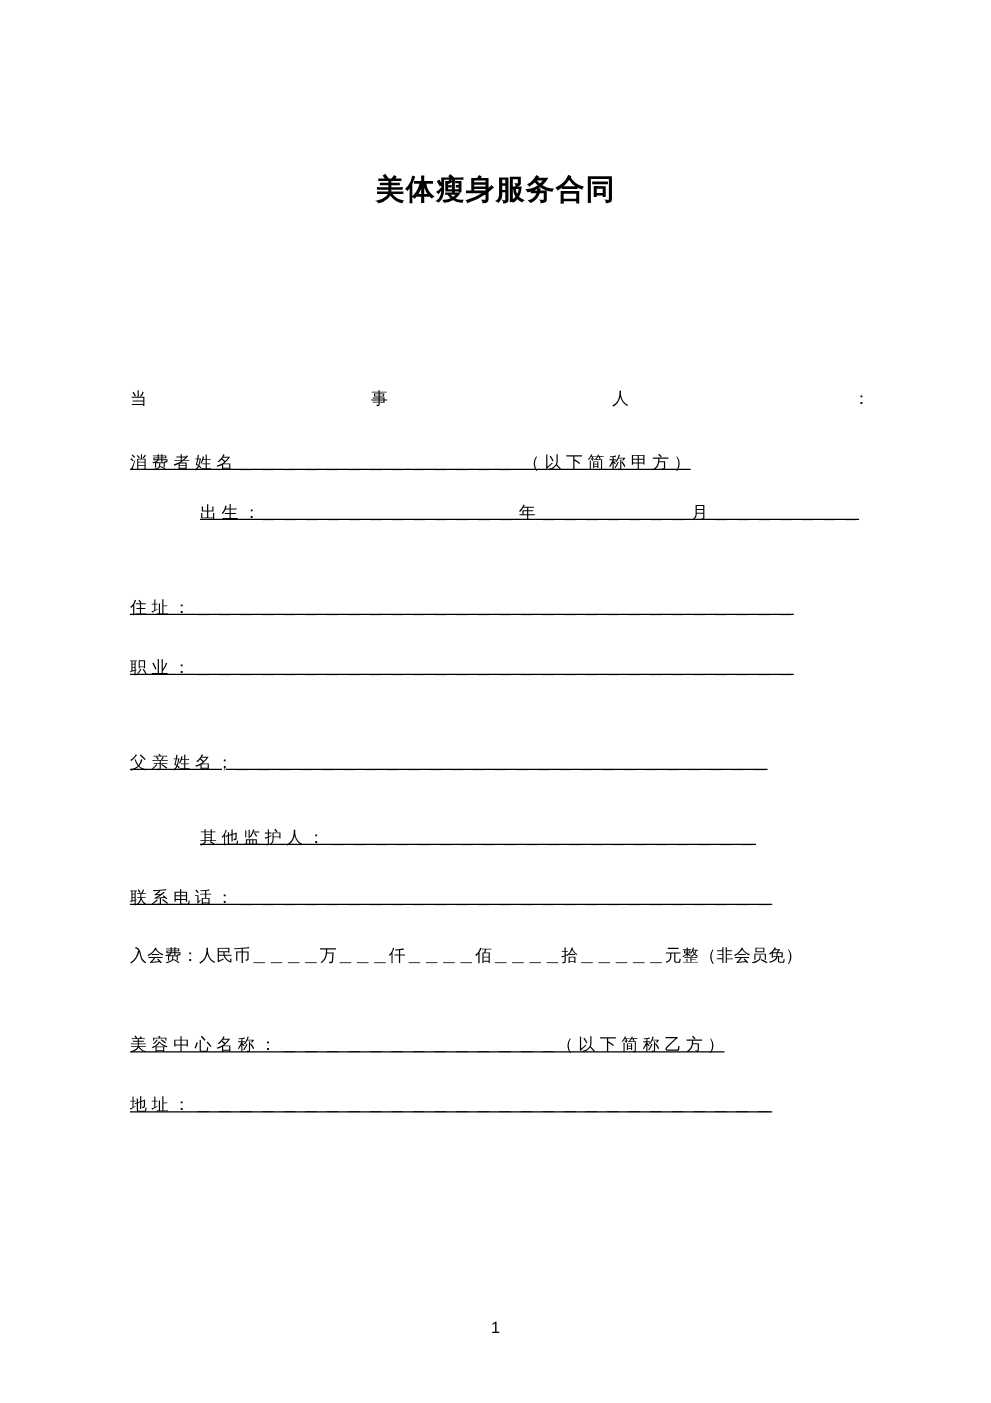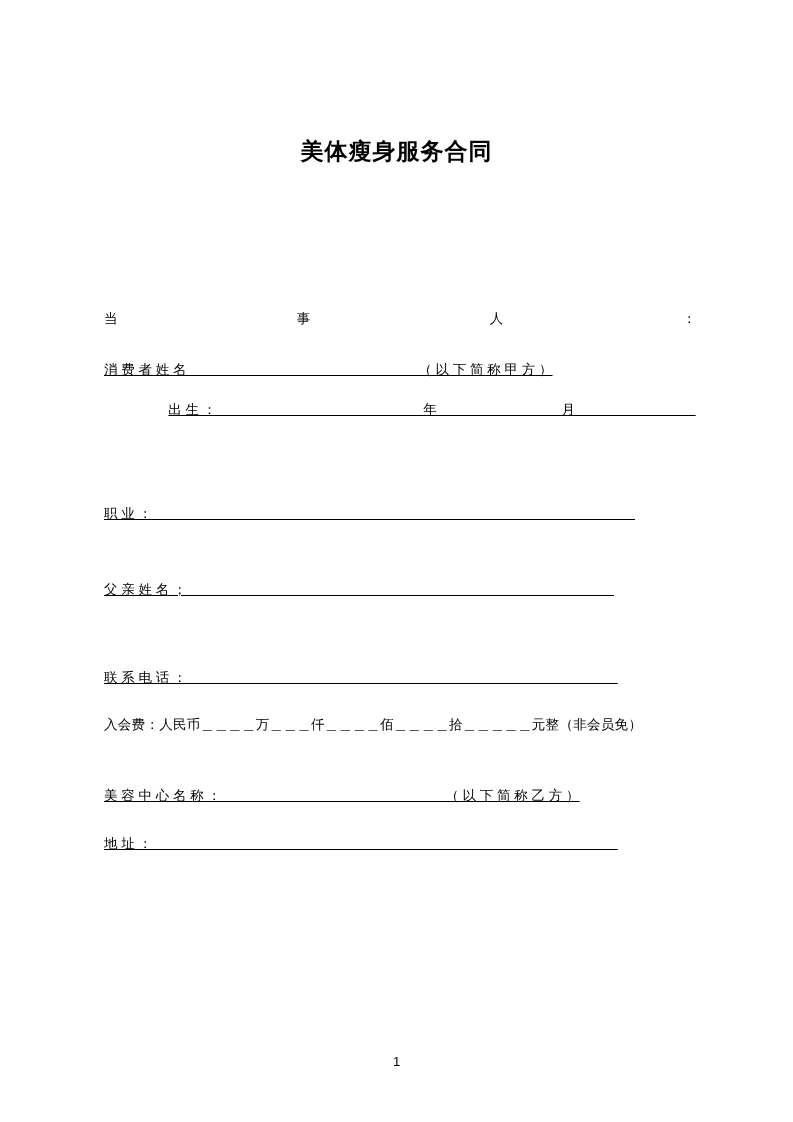--- a/index.html
+++ b/index.html
@@ -50,21 +50,21 @@
     display: flex;
     justify-content: space-between;
     width: 592px;
     font-size: 13.5px;
     font-family: "Liberation Sans", "DejaVu Sans", sans-serif;
   }
   .gap-1 { height: 32px; }
   .gap-2 { height: 20px; }
   .gap-3 { height: 28px; }
   .gap-5 { height: 52px; }
-  .indent { padding-left: 56px; text-align: center; }
+  .indent { padding-left: 56px; }
   .fee-line {
     font-size: 13.5px;
     font-family: "Liberation Sans", "DejaVu Sans", sans-serif;
     letter-spacing: 0.3px;
     white-space: pre;
   }
   .page-number {
     position: absolute;
     top: 1054px;
     left: 0;
@@ -92,30 +92,32 @@
 
     <div class="gap-1"></div>
 
     <div class="line">消 费 者 姓 名 ＿ ＿ ＿ ＿ ＿ ＿ ＿ ＿ ＿ ＿ ＿ ＿ ＿  （ 以 下 简 称 甲 方 ）</div>
     <div class="gap-2"></div>
     <div class="line indent">出 生 ：＿ ＿ ＿ ＿ ＿ ＿ ＿ ＿ ＿ ＿ ＿ ＿ 年 ＿ ＿ ＿ ＿ ＿ ＿ ＿ 月 ＿ ＿ ＿ ＿ ＿ ＿ ＿</div>
 
     <div class="gap-3"></div>
 
     <div class="gap-3"></div>
+    <div class="line">住 址 ： ＿ ＿ ＿ ＿ ＿ ＿ ＿ ＿ ＿ ＿ ＿ ＿ ＿ ＿ ＿ ＿ ＿ ＿ ＿ ＿ ＿ ＿ ＿ ＿ ＿ ＿ ＿ ＿</div>
 
     <div class="gap-3"></div>
     <div class="line">职 业 ： ＿ ＿ ＿ ＿ ＿ ＿ ＿ ＿ ＿ ＿ ＿ ＿ ＿ ＿ ＿ ＿ ＿ ＿ ＿ ＿ ＿ ＿ ＿ ＿ ＿ ＿ ＿ ＿</div>
 
     <div class="gap-3"></div>
 
     <div class="gap-3"></div>
     <div class="line">父 亲 姓 名 ；＿ ＿ ＿ ＿ ＿ ＿ ＿ ＿ ＿ ＿ ＿ ＿ ＿ ＿ ＿ ＿ ＿ ＿ ＿ ＿ ＿ ＿ ＿ ＿ ＿</div>
     <div class="gap-2"></div>
     <div class="gap-2"></div>
+    <div class="line indent">其 他 监 护 人 ： ＿ ＿ ＿ ＿ ＿ ＿ ＿ ＿ ＿ ＿ ＿ ＿ ＿ ＿ ＿ ＿ ＿ ＿ ＿ ＿</div>
 
     <div class="gap-3"></div>
     <div class="line">联 系 电 话 ： ＿ ＿ ＿ ＿ ＿ ＿ ＿ ＿ ＿ ＿ ＿ ＿ ＿ ＿ ＿ ＿ ＿ ＿ ＿ ＿ ＿ ＿ ＿ ＿ ＿</div>
 
     <div class="gap-3"></div>
     <div class="fee-line">入会费：人民币＿＿＿＿万＿＿＿仟＿＿＿＿佰＿＿＿＿拾＿＿＿＿＿元整（非会员免）</div>
 
     <div class="gap-5"></div>
     <div class="line">美 容 中 心 名 称 ： ＿ ＿ ＿ ＿ ＿ ＿ ＿ ＿ ＿ ＿ ＿ ＿ ＿（ 以 下 简 称 乙 方 ）</div>
 

